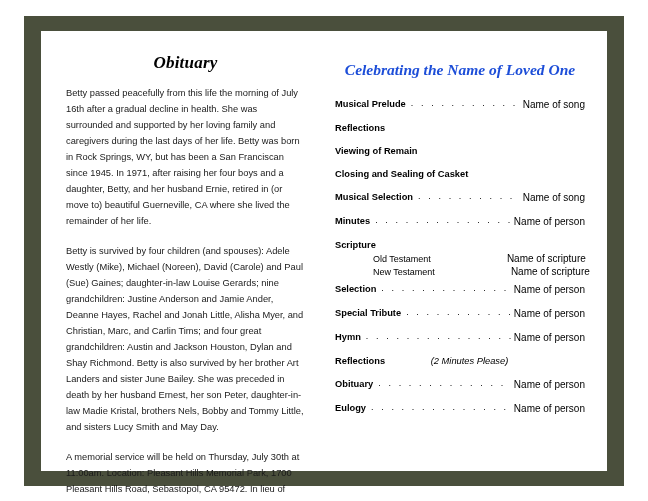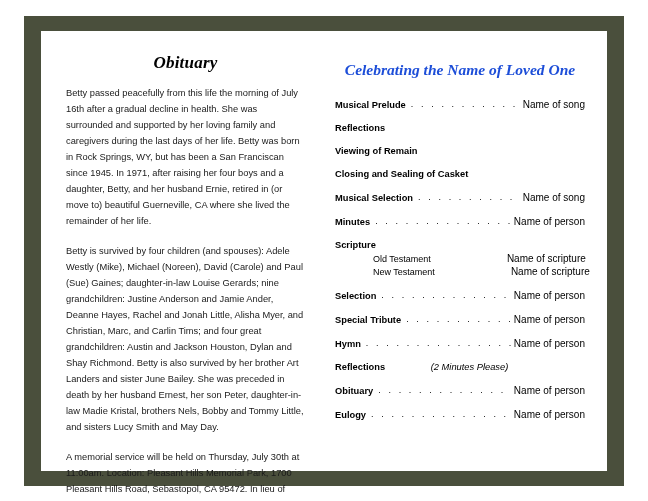--- a/index.html
+++ b/index.html
@@ -80,21 +80,21 @@
     font-family: "Liberation Serif", serif;
     font-style: italic;
     font-weight: bold;
     font-size: 15.5px;
     color: #1d4ed8;
     text-align: center;
     margin: 0 0 20px 0;
   }
   .prog-row {
     display: flex;
-    align-items: center;
+    align-items: flex-start;
     margin-bottom: 13px;
     font-size: 9.3px;
     color: #000000;
   }
   .prog-label {
     font-weight: bold;
     white-space: nowrap;
     font-size: 9.3px;
   }
   .prog-label .note {
@@ -124,21 +124,21 @@
     margin-bottom: 2px;
     padding-left: 38px;
     font-size: 9px;
     color: #000000;
     gap: 34px;
   }
   .sub-label {
     white-space: nowrap;
   }
   .scripture-block {
-    margin-bottom: 13px;
+    margin-bottom: 7px;
   }
   .scripture-head {
     font-weight: bold;
     font-size: 9.3px;
     margin-bottom: 3px;
   }
 </style>
 </head>
 <body>
 

